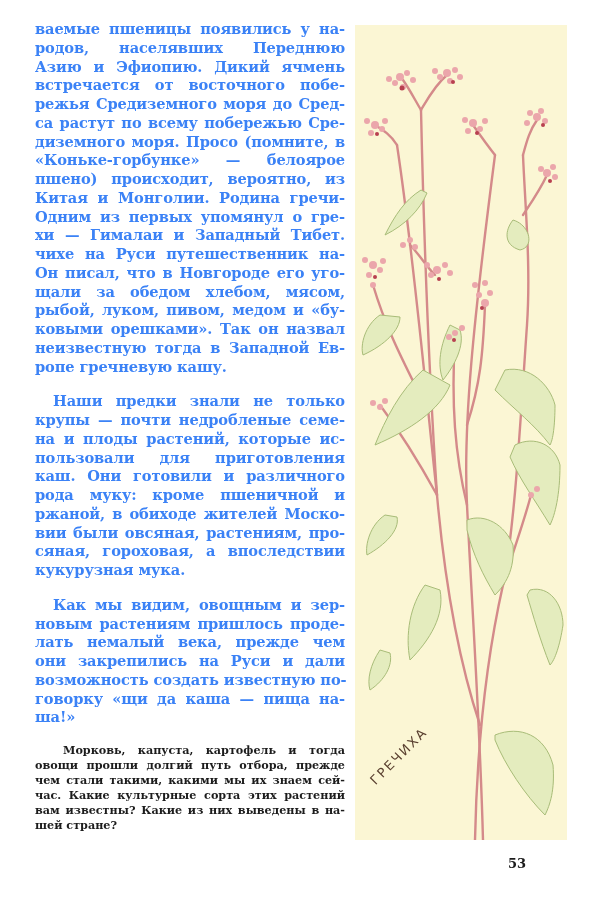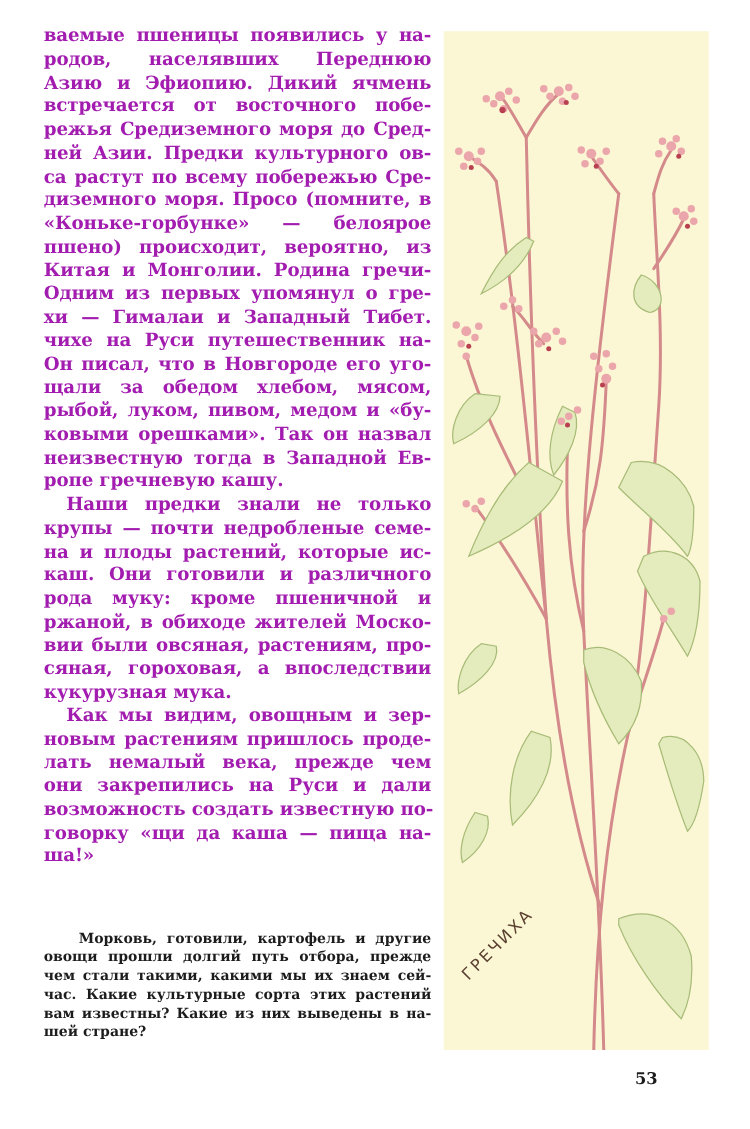--- a/index.html
+++ b/index.html
@@ -1,26 +1,26 @@
 <!DOCTYPE html>
 <html><head>
 <meta charset="utf-8">
 <style>
   html, body { margin:0; padding:0; background:#ffffff; }
   body { width:600px; height:903px; position:relative; overflow:hidden; }
   .text-col {
     position:absolute; left:35px; top:20px; width:310px;
     font-family: "DejaVu Serif", "Liberation Serif", serif;
-    font-size:14.6px; line-height:18.75px; color:#a21caf; font-weight:bold;
+    font-size:14.6px; line-height:18.75px; color:#3b82f6; font-weight:bold;
     letter-spacing:-0.1px;
   }
   .line { display:block; white-space:nowrap; text-align:justify; text-align-last:justify; height:18.75px; overflow:visible; }
   .line.last { text-align-last:left; }
   .line.indent { padding-left:18px; }
-  .para + .para { margin-top:0; }
+  .para + .para { margin-top:16px; }
   .question {
     position:absolute; left:35px; top:743px; width:310px;
     font-family: "DejaVu Serif", "Liberation Serif", serif;
     font-size:11.2px; line-height:15.1px; color:#1c1c1c; font-weight:bold;
   }
   .question .line { height:15.1px; }
   .question .line.indent { padding-left:28px; }
   .illustration {
     position:absolute; left:355px; top:25px; width:212px; height:815px;
     background:#fbf6d4;
@@ -41,60 +41,60 @@
 </head>
 <body>
 
 <div class="text-col">
   <div class="para">
     <span class="line">ваемые пшеницы появились у на-</span>
     <span class="line">родов, населявших Переднюю</span>
     <span class="line">Азию и Эфиопию. Дикий ячмень</span>
     <span class="line">встречается от восточного побе-</span>
     <span class="line">режья Средиземного моря до Сред-</span>
-    <span class="line">ней Азии. Предки культурного ов-</span>
     <span class="line">са растут по всему побережью Сре-</span>
     <span class="line">диземного моря. Просо (помните, в</span>
     <span class="line">«Коньке-горбунке» — белоярое</span>
     <span class="line">пшено) происходит, вероятно, из</span>
     <span class="line">Китая и Монголии. Родина гречи-</span>
     <span class="line">Одним из первых упомянул о гре-</span>
     <span class="line">хи — Гималаи и Западный Тибет.</span>
     <span class="line">чихе на Руси путешественник на-</span>
     <span class="line">Он писал, что в Новгороде его уго-</span>
     <span class="line">щали за обедом хлебом, мясом,</span>
     <span class="line">рыбой, луком, пивом, медом и «бу-</span>
     <span class="line">ковыми орешками». Так он назвал</span>
     <span class="line">неизвестную тогда в Западной Ев-</span>
     <span class="line last">ропе гречневую кашу.</span>
   </div>
   <div class="para">
     <span class="line indent">Наши предки знали не только</span>
     <span class="line">крупы — почти недробленые семе-</span>
     <span class="line">на и плоды растений, которые ис-</span>
+    <span class="line">пользовали для приготовления</span>
     <span class="line">каш. Они готовили и различного</span>
     <span class="line">рода муку: кроме пшеничной и</span>
     <span class="line">ржаной, в обиходе жителей Моско-</span>
     <span class="line">вии были овсяная, растениям, про-</span>
     <span class="line">сяная, гороховая, а впоследствии</span>
     <span class="line last">кукурузная мука.</span>
   </div>
   <div class="para">
     <span class="line indent">Как мы видим, овощным и зер-</span>
     <span class="line">новым растениям пришлось проде-</span>
     <span class="line">лать немалый века, прежде чем</span>
     <span class="line">они закрепились на Руси и дали</span>
     <span class="line">возможность создать известную по-</span>
     <span class="line">говорку «щи да каша — пища на-</span>
     <span class="line last">ша!»</span>
   </div>
 </div>
 
 <div class="question">
-  <span class="line indent">Морковь, готовили, картофель и другие</span>
+  <span class="line indent">Морковь, капуста, картофель и тогда</span>
   <span class="line">овощи прошли долгий путь отбора, прежде</span>
   <span class="line">чем стали такими, какими мы их знаем сей-</span>
   <span class="line">час. Какие культурные сорта этих растений</span>
   <span class="line">вам известны? Какие из них выведены в на-</span>
   <span class="line last">шей стране?</span>
 </div>
 
 <div class="illustration">
   <svg width="212" height="815" viewBox="0 0 212 815">
     <g fill="none" stroke="#d48a8a" stroke-width="2.4" stroke-linecap="round">

